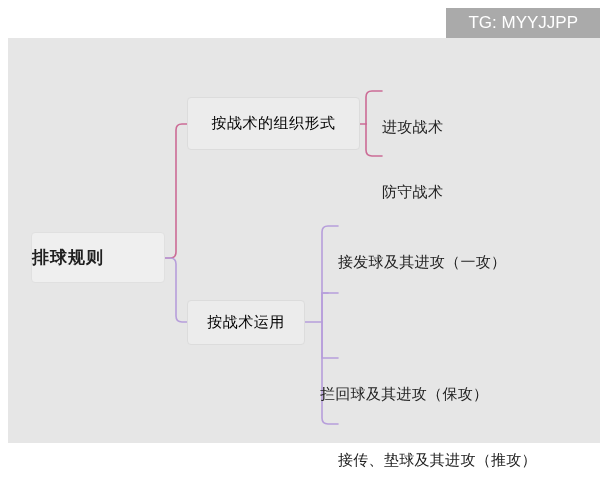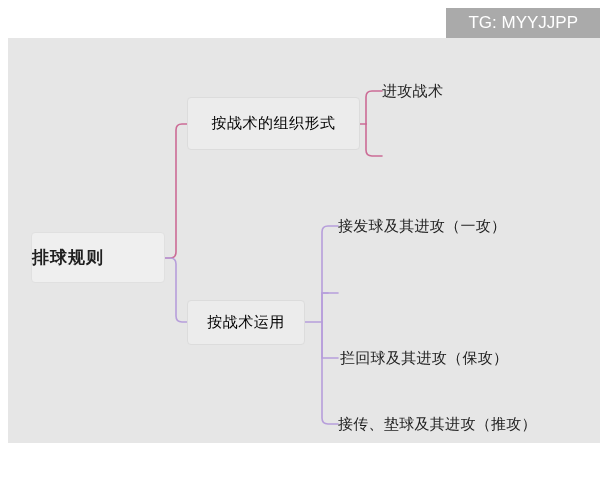--- a/index.html
+++ b/index.html
@@ -46,20 +46,21 @@
   .node-branch .txt{
     font-size:15px;color:#000000;letter-spacing:.5px;
   }
 
   
   .leaf{
     position:absolute;
     font-size:15px;color:#222222;
     white-space:nowrap;letter-spacing:.3px;
     transform:translateY(-50%);
+    margin-top:36px;
   }
 
   
   .wm{
     position:absolute;
     background:#aaaaaa;color:#ffffff;
     font-family:"Liberation Sans","DejaVu Sans",sans-serif;
     display:flex;align-items:center;
     white-space:nowrap;
   }
@@ -103,20 +104,21 @@
 
   <div class="node node-branch node-b1">
     <span class="txt">按战术的组织形式</span>
   </div>
 
   <div class="node node-branch node-b2">
     <span class="txt">按战术运用</span>
   </div>
 
   <div class="leaf" style="left:382px;top:91px;">进攻战术</div>
+  <div class="leaf" style="left:382px;top:156px;">防守战术</div>
 
   <div class="leaf" style="left:338px;top:226px;">接发球及其进攻（一攻）</div>
-  <div class="leaf" style="left:340px;top:358px;">拦回球及其进攻（保攻）</div>
+  <div class="leaf" style="left:320px;top:358px;">拦回球及其进攻（保攻）</div>
   <div class="leaf" style="left:338px;top:424px;">接传、垫球及其进攻（推攻）</div>
 
   <div class="wm wm-top">TG: MYYJJPP</div>
 
 </div>
 
 </body></html>

